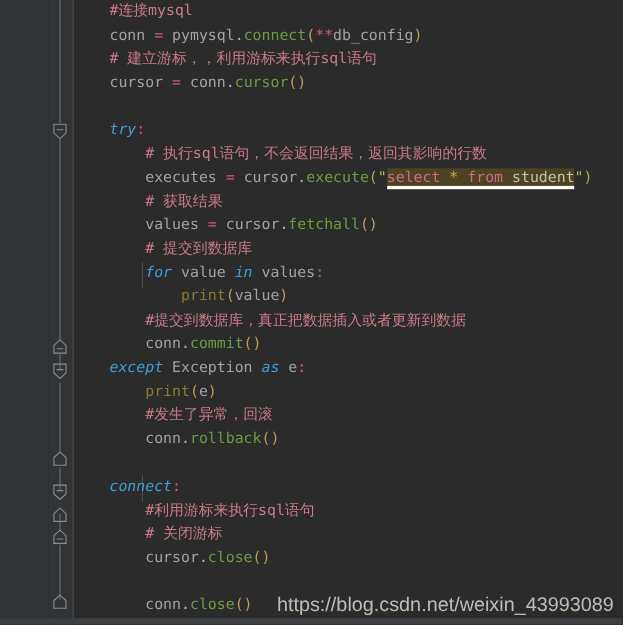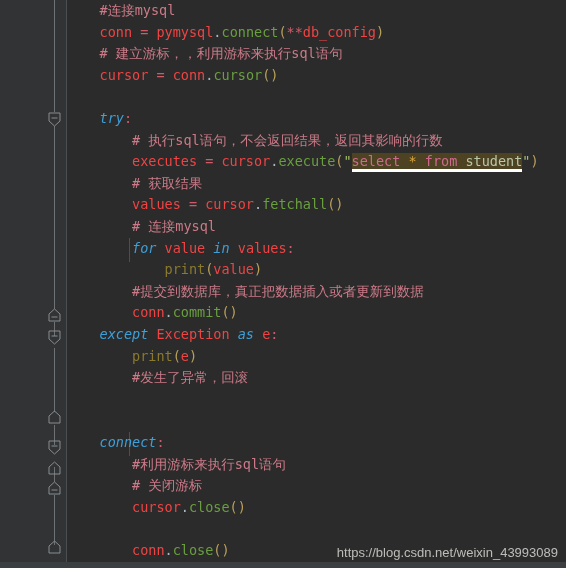--- a/index.html
+++ b/index.html
@@ -100,21 +100,21 @@
     color: #a9b7c6;
   }
   .indent-guide {
     position: absolute;
     width: 1px;
     background: #4b4f52;
     z-index: 0;
   }
 
   
-  .t-plain   { color: #ef4444; }
+  .t-plain   { color: #a3a3a3; }
   .t-comment { color: #cc7a88; }
   .t-kw      { color: #3f9fd8; font-style: italic; }
   .t-eq      { color: #d05b68; }
   .t-fn      { color: #6a9f3f; }
   .t-builtin { color: #8a7a2e; }
   .t-punc    { color: #a9b7c6; }
   .t-paren   { color: #b9a05a; }
   .t-colon   { color: #d05b68; }
   .t-str     { color: #a5c261; }
   .t-sqlkw   { color: #cf6a8f; }
@@ -127,21 +127,21 @@
     background: #4d4322;
     border-bottom: 3px solid #ffffff;
   }
 
   
   #watermark {
     position: absolute;
     right: 8px;
     bottom: 8px;
     color: #c9c9c4;
-    font-size: 13px;
+    font-size: 18px;
     font-family: "Liberation Sans", sans-serif;
     z-index: 5;
     opacity: 0.92;
   }
 
   #bottom-bar {
     position: absolute;
     left: 0; bottom: 0;
     width: 566px; height: 6px;
     background: #3c3f41;
@@ -267,36 +267,37 @@
     <div class="line" style="top:108px"><span class="t-plain">    </span><span class="t-kw">try</span><span class="t-colon">:</span></div>
 
     <div class="line" style="top:129.6px"><span class="t-plain">        </span><span class="t-comment"># 执行sql语句，不会返回结果，返回其影响的行数</span></div>
 
     <div class="line" style="top:151.2px"><span class="t-plain">        </span><span class="t-plain">executes</span><span class="t-plain"> </span><span class="t-eq">=</span><span class="t-plain"> </span><span class="t-plain">cursor</span><span class="t-punc">.</span><span class="t-fn">execute</span><span class="t-paren">(</span><span class="t-str">"</span><span class="sql-hl"><span class="t-sqlkw">select</span><span class="t-plain"> </span><span class="t-sqlstar">*</span><span class="t-plain"> </span><span class="t-sqlfrom">from</span><span class="t-plain"> </span><span class="t-sqlid">student</span></span><span class="t-str">"</span><span class="t-paren">)</span></div>
 
     <div class="line" style="top:172.8px"><span class="t-plain">        </span><span class="t-comment"># 获取结果</span></div>
 
     <div class="line" style="top:194.4px"><span class="t-plain">        </span><span class="t-plain">values</span><span class="t-plain"> </span><span class="t-eq">=</span><span class="t-plain"> </span><span class="t-plain">cursor</span><span class="t-punc">.</span><span class="t-fn">fetchall</span><span class="t-paren">()</span></div>
 
-    <div class="line" style="top:216px"><span class="t-plain">        </span><span class="t-comment"># 连接mysql</span></div>
+    <div class="line" style="top:216px"><span class="t-plain">        </span><span class="t-comment"># 提交到数据库</span></div>
 
     <div class="line" style="top:237.6px"><span class="t-plain">        </span><span class="t-kw">for</span><span class="t-plain"> </span><span class="t-plain">value</span><span class="t-plain"> </span><span class="t-kw">in</span><span class="t-plain"> </span><span class="t-plain">values</span><span class="t-colon">:</span></div>
 
     <div class="line" style="top:259.2px"><span class="t-plain">            </span><span class="t-builtin">print</span><span class="t-paren">(</span><span class="t-plain">value</span><span class="t-paren">)</span></div>
 
     <div class="line" style="top:280.8px"><span class="t-plain">        </span><span class="t-comment">#提交到数据库，真正把数据插入或者更新到数据</span></div>
 
     <div class="line" style="top:302.4px"><span class="t-plain">        </span><span class="t-plain">conn</span><span class="t-punc">.</span><span class="t-fn">commit</span><span class="t-paren">()</span></div>
 
     <div class="line" style="top:324px"><span class="t-plain">    </span><span class="t-kw">except</span><span class="t-plain"> </span><span class="t-plain">Exception</span><span class="t-plain"> </span><span class="t-kw">as</span><span class="t-plain"> </span><span class="t-plain">e</span><span class="t-colon">:</span></div>
 
     <div class="line" style="top:345.6px"><span class="t-plain">        </span><span class="t-builtin">print</span><span class="t-paren">(</span><span class="t-plain">e</span><span class="t-paren">)</span></div>
 
     <div class="line" style="top:367.2px"><span class="t-plain">        </span><span class="t-comment">#发生了异常，回滚</span></div>
 
+    <div class="line" style="top:388.8px"><span class="t-plain">        </span><span class="t-plain">conn</span><span class="t-punc">.</span><span class="t-fn">rollback</span><span class="t-paren">()</span></div>
 
     <div class="line" style="top:410.4px"></div>
 
     <div class="line" style="top:432px"><span class="t-plain">    </span><span class="t-kw">connect</span><span class="t-colon">:</span></div>
 
     <div class="line" style="top:453.6px"><span class="t-plain">        </span><span class="t-comment">#利用游标来执行sql语句</span></div>
 
     <div class="line" style="top:475.2px"><span class="t-plain">        </span><span class="t-comment"># 关闭游标</span></div>
 
     <div class="line" style="top:496.8px"><span class="t-plain">        </span><span class="t-plain">cursor</span><span class="t-punc">.</span><span class="t-fn">close</span><span class="t-paren">()</span></div>

